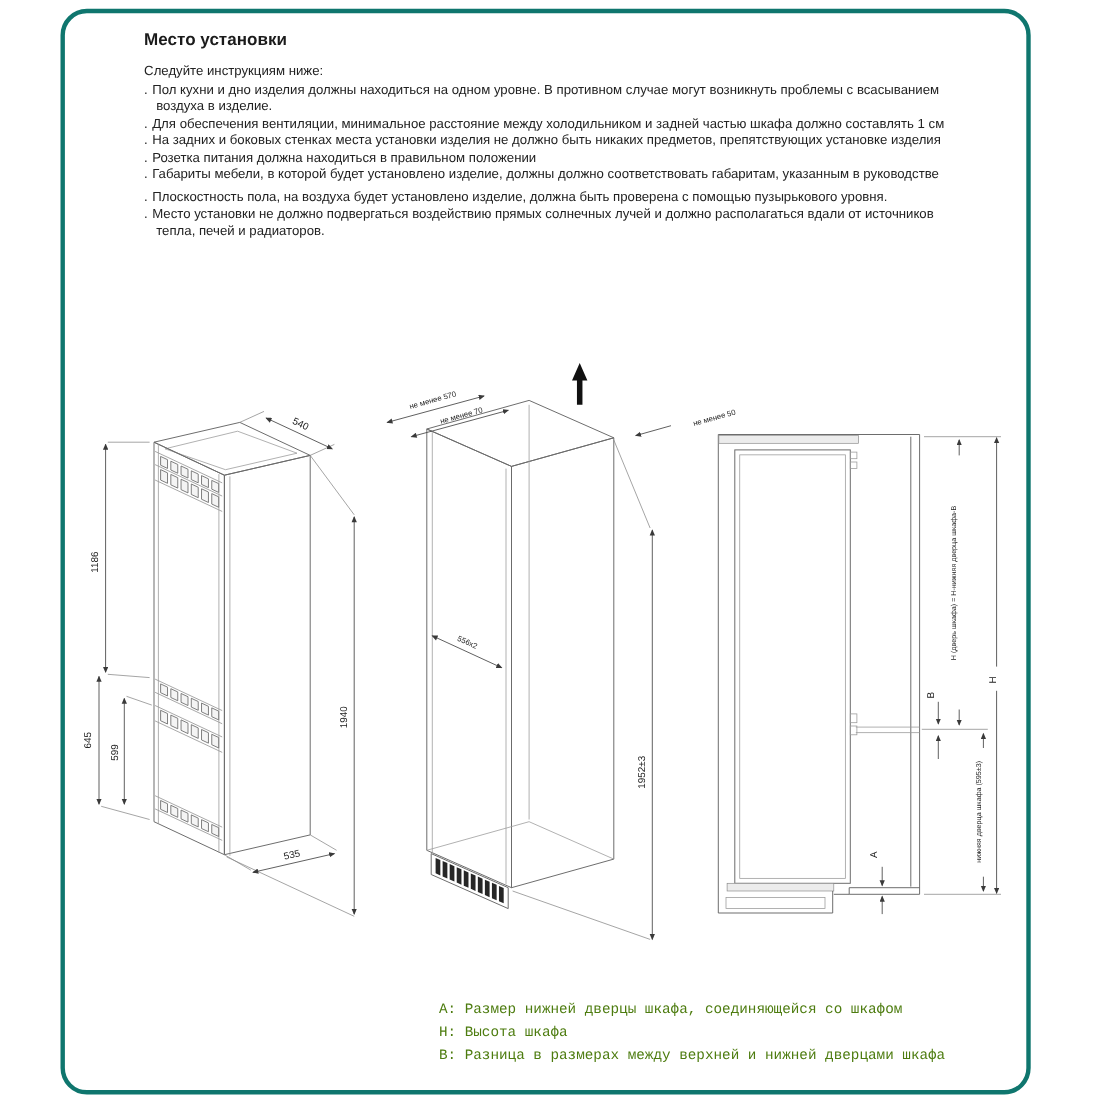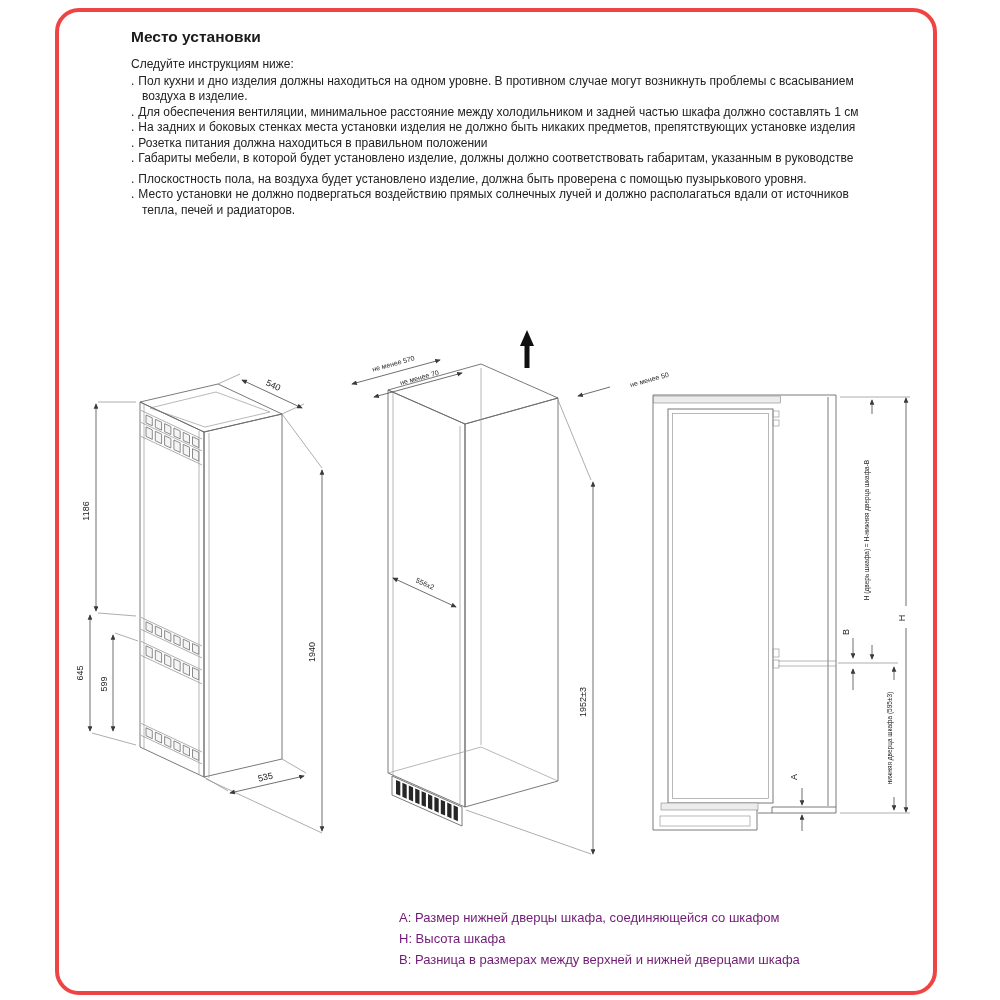--- a/index.html
+++ b/index.html
@@ -2,29 +2,29 @@
 <html><head>
 <meta charset="utf-8">
 <style>
   html,body{margin:0;padding:0;}
   body{
     width:1000px;height:1000px;position:relative;background:#ffffff;
     font-family:"Liberation Sans", sans-serif;color:#222;
   }
   .frame{
     position:absolute;left:55px;top:8px;width:882px;height:987px;
-    box-sizing:border-box;border:4px solid #ef4444;border-radius:24px;background:#fff;
+    box-sizing:border-box;border:4px solid #0f766e;border-radius:24px;background:#fff;
   }
   .textblock{position:absolute;left:72px;top:16px;width:742px;}
   .title{font-size:15.5px;font-weight:700;margin:0 0 11px 0;color:#1b1b1b;}
   .intro{font-size:12px;line-height:15.5px;margin:0 0 1px 0;}
   .item{font-size:12px;line-height:15.5px;padding-left:11px;text-indent:-11px;}
   .item .b{margin-right:4px;}
   .gap{margin-top:5px;}
-  .legend{position:absolute;left:340px;top:895px;font-size:13px;line-height:21px;color:#701a75;}
+  .legend{position:absolute;left:340px;top:895px;font-size:13px;line-height:21px;color:#4d7c0f;font-family:Liberation Mono, monospace;}
   svg{position:absolute;left:0;top:0;}
   svg text{font-family:"Liberation Sans",sans-serif;fill:#222;}
   .num{font-size:9px;}
   .sm{font-size:7px;}
   .xs{font-size:6.5px;}
   .ln{stroke:#6b6b6b;stroke-width:0.9;fill:none;}
   .lt{stroke:#9a9a9a;stroke-width:0.7;fill:none;}
   .fill{fill:#ececec;stroke:#888;stroke-width:0.6;}
   .dim{stroke:#4a4a4a;stroke-width:0.8;fill:none;marker-start:url(#mS);marker-end:url(#mE);}
   .a1{stroke:#4a4a4a;stroke-width:0.8;fill:none;marker-end:url(#mE);}

